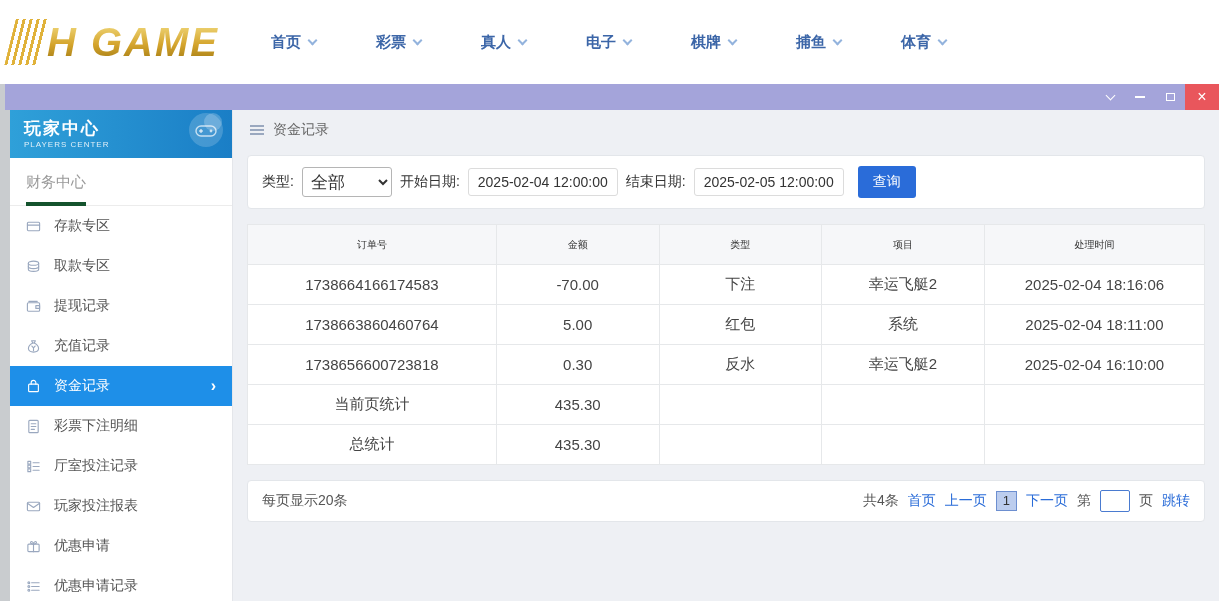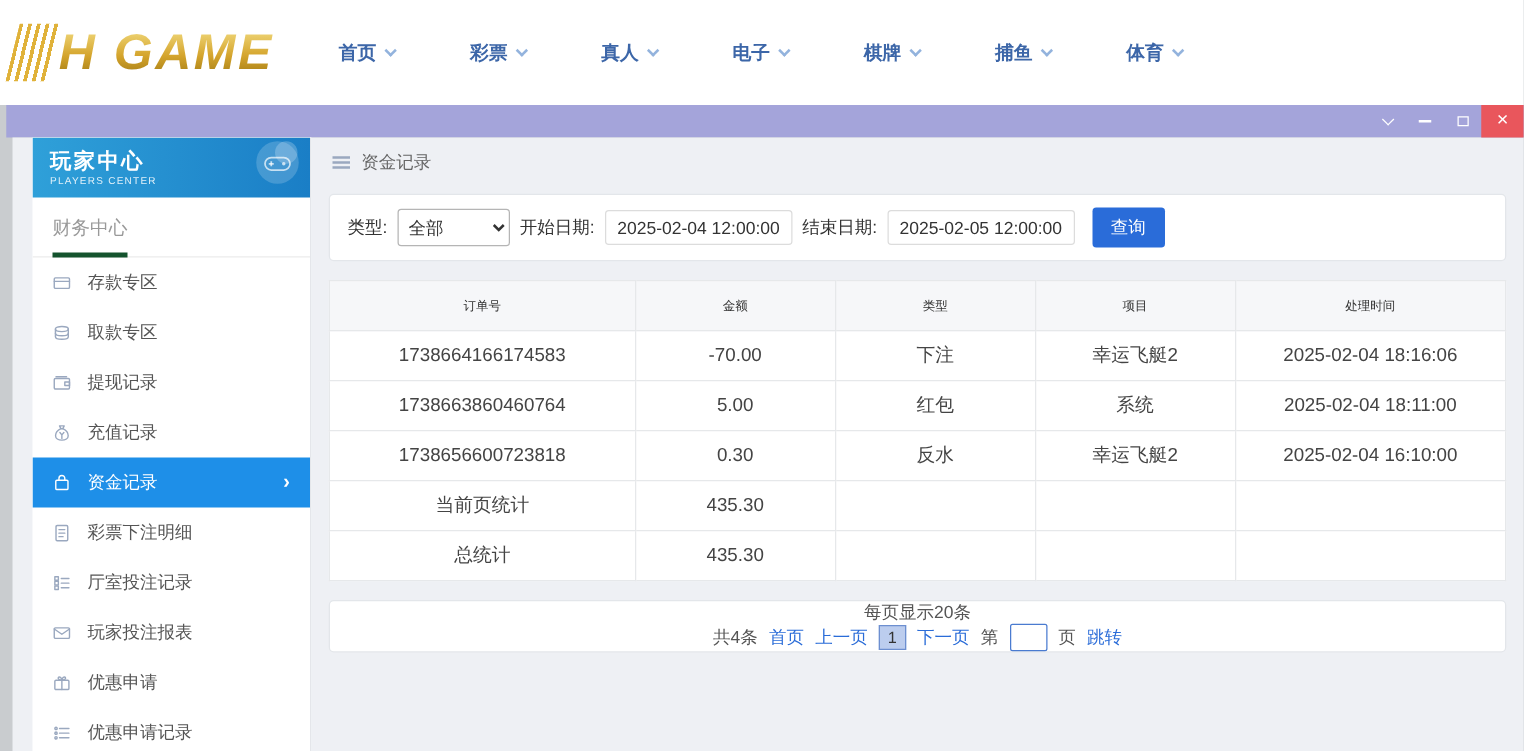--- a/index.html
+++ b/index.html
@@ -30,21 +30,21 @@
   
   .titlebar { height:26px; background:#a4a4da; margin-left:5px; display:flex; justify-content:flex-end; align-items:center; }
   .win-controls { display:flex; height:100%; }
   .win-btn { width:30px; height:100%; display:flex; align-items:center; justify-content:center; color:#fff; cursor:pointer; }
   .win-btn.close { background:#e9565c; width:34px; font-size:16px; }
   .tb-chev { width:7px; height:7px; border-right:1.5px solid #fff; border-bottom:1.5px solid #fff; transform:rotate(45deg); margin-top:-3px; }
   .tb-minus { width:10px; height:2px; background:#fff; }
   .tb-sq { width:9px; height:8px; border:1px solid #fff; }
 
   
-  .window-row { display:flex; height:491px; margin-left:10px; background:#eef0f4;padding-left:16px; }
+  .window-row { display:flex; height:491px; margin-left:10px; background:#eef0f4; }
 
   
   .sidebar { width:223px; flex-shrink:0; background:#fff; border-right:1px solid #e4e6ea; overflow:hidden; }
   .sidebar-head {
     position:relative; height:48px; padding:7px 14px; overflow:hidden;
     background:linear-gradient(90deg,#2fa0d9,#1a7ec6); color:#fff;
   }
   .sidebar-title { font-size:17px; font-weight:bold; letter-spacing:2px; }
   .sidebar-sub { font-size:8px; letter-spacing:1px; opacity:.85; }
   .head-deco { position:absolute; right:6px; top:0; }
@@ -59,38 +59,38 @@
   
   .content { flex:1; overflow:hidden; }
   .breadcrumb { height:40px; display:flex; align-items:center; gap:9px; padding:0 17px; color:#666; font-size:14px; }
   .hamb { display:inline-flex; flex-direction:column; gap:2px; }
   .hamb i { width:14px; height:2px; background:#9aa8bf; }
 
   .filter-panel {
     margin:5px 14px 15px; background:#fff; border:1px solid #e3e6ea; border-radius:4px;
     padding:10px 14px; display:flex; align-items:center; gap:8px; font-size:14px; color:#333;
   }
-  .type-select { height:30px; width:90px; border:1px solid #b5b5b5; border-radius:3px; font-size:14px; padding:0 4px; color:#333; background:#fff; font-family:"Liberation Sans",sans-serif; }
+  .type-select { height:30px; width:90px; border:1px solid #b5b5b5; border-radius:3px; font-size:17px; padding:0 4px; color:#333; background:#fff; font-family:"Liberation Sans",sans-serif; }
   .date-input { height:28px; width:150px; border:1px solid #dcdcdc; border-radius:3px; text-align:center; font-size:14px; color:#333; font-family:"Liberation Sans",sans-serif; }
   .query-btn { height:32px; padding:0 15px; background:#2a6cd9; color:#fff; border:none; border-radius:3px; font-size:14px; margin-left:6px; cursor:pointer; font-family:"Liberation Sans",sans-serif; }
 
   .data-table { width:calc(100% - 28px); margin:0 14px; border-collapse:collapse; background:#fff; font-size:15px; }
   .data-table th, .data-table td { border:1px solid #e6e8ea; height:40px; text-align:center; padding:0 6px; }
   .data-table th { background:#f6f7f9; color:#333; font-weight:normal; font-size:10px; }
   .data-table td { color:#444; }
   .data-table th:nth-child(1){ width:26%; }
   .data-table th:nth-child(2){ width:17%; }
   .data-table th:nth-child(3){ width:17%; }
   .data-table th:nth-child(4){ width:17%; }
   .data-table th:nth-child(5){ width:23%; }
 
   .pager {
     margin:15px 14px; background:#fff; border:1px solid #e3e6ea; border-radius:4px;
     height:42px; display:flex; align-items:center; justify-content:space-between;
-    padding:0 14px; font-size:14px; color:#555;flex-direction:column;
+    padding:0 14px; font-size:14px; color:#555;
   }
   .pager-right { display:flex; align-items:center; gap:9px; }
   .pager-right a { color:#2a6cd8; text-decoration:none; cursor:pointer; }
   .page-current { background:#bccdee; border:1px solid #6d8fd0; padding:0 6px; line-height:18px; color:#333; font-size:13px; }
   .jump-input { width:30px; height:22px; border:1px solid #4a7bd0; border-radius:2px; }
 </style>
 </head>
 <body>
 
 <div class="page">

